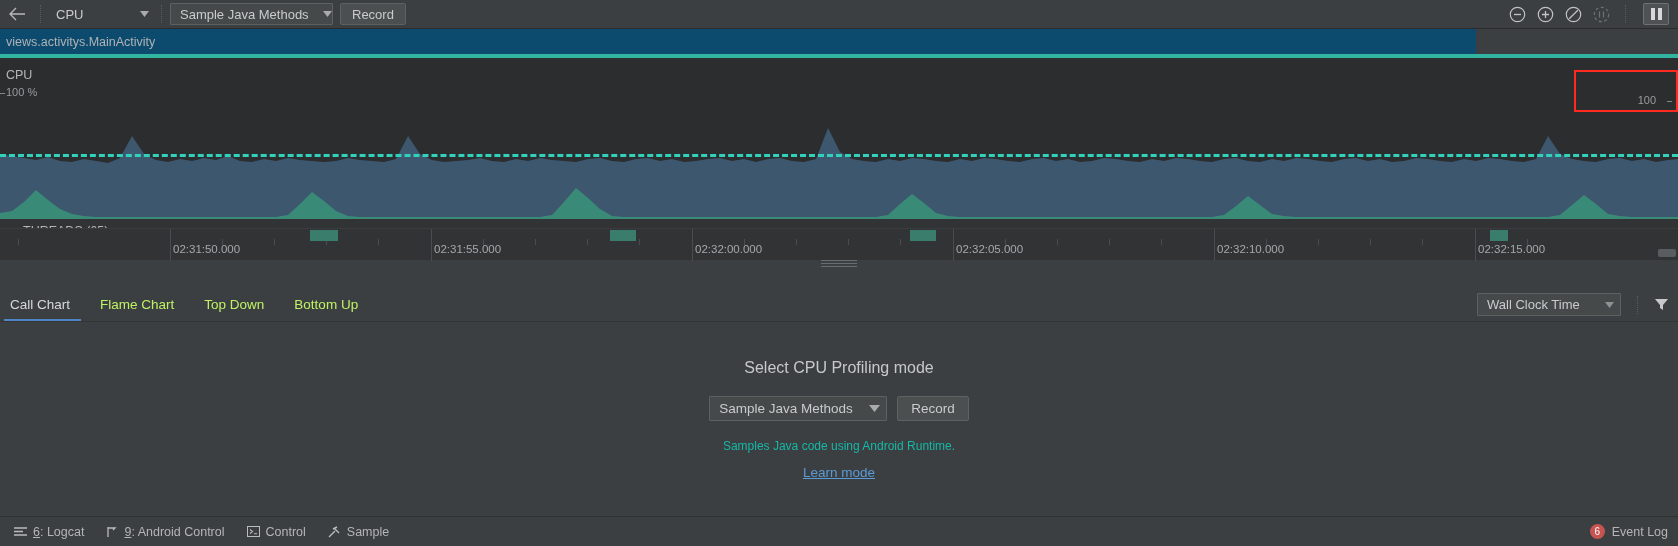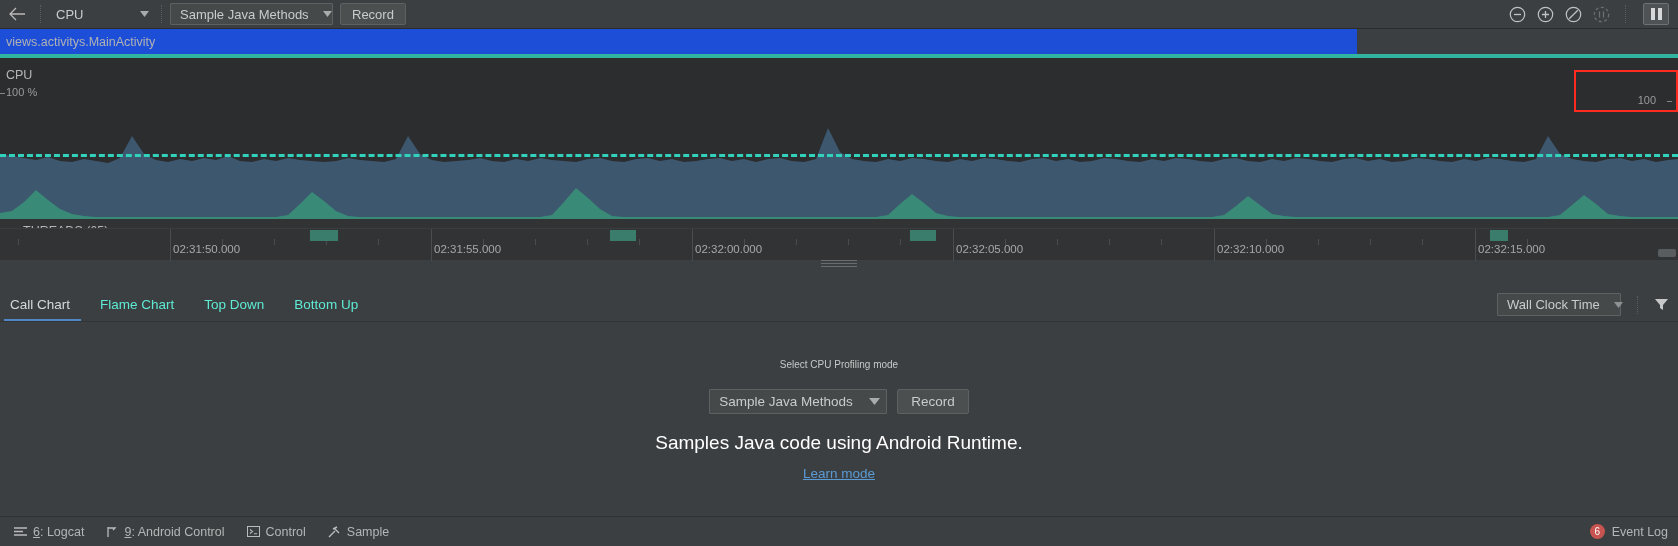--- a/index.html
+++ b/index.html
@@ -75,22 +75,22 @@
     width: 26px; height: 22px;
     border: 1px solid #6f7274; background: #4e5254;
     display: flex; align-items: center; justify-content: center;
     gap: 3px; margin-left: 4px; border-radius: 2px;
   }
   .pause-bar { width: 4px; height: 12px; background: #d6d8da; }
 
   
   .proc-row {
     position: absolute; left: 0; top: 29px;
-    width: 1357px; height: 25px;
-    background: #1d4ed8;
+    width: 1476px; height: 25px;
+    background: #0c4a6e;
     display: flex; align-items: center;
   }
   .proc-name { font-size: 12.5px; color: #b0b2b4; padding-left: 6px; }
   .proc-underline {
     position: absolute; left: 0; top: 54px;
     width: 1678px; height: 4px;
     background: #32b5a0;
   }
 
   
@@ -216,55 +216,55 @@
   .tabbar {
     position: absolute; left: 0; top: 288px;
     width: 1678px; height: 34px;
     background: #3c3f41;
     border-bottom: 1px solid #323436;
     display: flex; align-items: flex-end;
   }
   .tab {
     height: 33px; padding: 0 15px;
     display: flex; align-items: center;
-    font-size: 13.5px; color: #5eead4;
+    font-size: 13.5px; color: #bef264;
     position: relative;
   }
   .tab:first-child { padding-left: 10px; }
   .tab.active { color: #d6d8da; }
   .tab.active::after {
     content: ""; position: absolute; left: 4px; right: 4px; bottom: 0;
     height: 2px; background: #4f86c6;
   }
   .tab-right {
     margin-left: auto; display: flex; align-items: center;
     gap: 10px; padding: 0 9px 5px 0;
   }
-  .combo-clock { width: 124px; height: 23px; }
+  .combo-clock { width: 144px; height: 23px; }
   .funnel { color: #c6c8ca; display: flex; align-items: center; }
 
   
   .center {
     position: absolute; left: 0; top: 322px;
     width: 1678px; height: 182px;
     background: #3c3f41;
     display: flex; flex-direction: column;
     align-items: center;
     padding-top: 37px;
   }
-  .center-title { font-size: 10px; color: #c6c8ca; }
+  .center-title { font-size: 16px; color: #c6c8ca; }
   .center-row { display: flex; align-items: center; gap: 10px; margin-top: 19px; }
   .combo-center { width: 178px; height: 25px; font-size: 13.5px; }
   .record-center {
     height: 25px; padding: 0 13px;
     background: #4b4f50; border: 1px solid #5e6061;
     color: #c9cbcd; font-size: 13.5px;
     display: inline-flex; align-items: center; border-radius: 2px;
   }
-  .center-desc { font-size: 19px; color: #ffffff; margin-top: 18px; }
+  .center-desc { font-size: 12px; color: #14b8a6; margin-top: 18px; }
   .center-link { font-size: 13.5px; color: #5b9bd5; margin-top: 12px; }
 
   
   .statusbar {
     position: absolute; left: 0; bottom: 0;
     width: 1678px; height: 30px;
     background: #3c3f41;
     border-top: 1px solid #2f3133;
     display: flex; align-items: center;
   }

